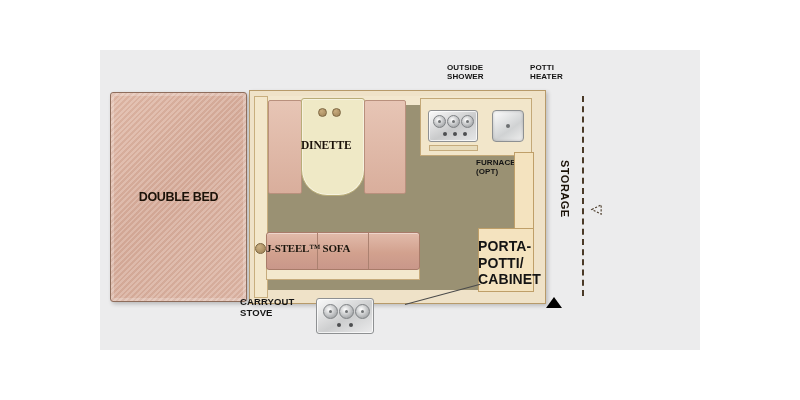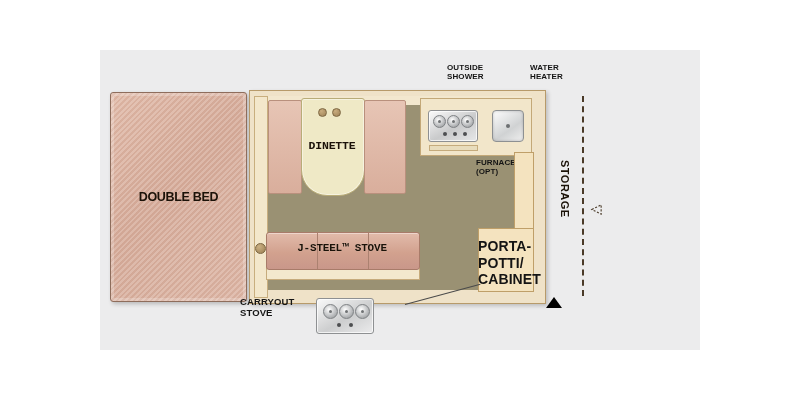--- a/index.html
+++ b/index.html
@@ -18,24 +18,23 @@
     position:absolute;left:100px;top:50px;width:600px;height:300px;
     background:#ececed;
   }
 
   
   .abs{position:absolute;}
   .lbl{
     position:absolute;
     color:#1b1208;
     font-weight:bold;
-    text-align:center;
     line-height:1.02;
     letter-spacing:-0.2px;
-    font-family:Liberation Mono, monospace;
+    font-family:Liberation Serif, serif;
     white-space:pre-line;
     text-shadow:0 0 1px rgba(255,255,255,.35);
   }
   .callout{
     position:absolute;
     color:#141414;
     font-weight:bold;
     font-size:8px;
     line-height:1.18;
     text-align:left;
@@ -221,21 +220,21 @@
   <div class="knob" style="left:332px;top:108px;"></div>
   <div class="lbl" style="left:301px;top:140px;width:62px;font-size:11.5px;">DINETTE</div>
 
   <div class="dinette-seat" style="left:364px;top:100px;width:40px;height:92px;"></div>
 
   <div class="sofa-base" style="left:266px;top:262px;width:152px;height:16px;"></div>
   <div class="sofa" style="left:266px;top:232px;width:152px;height:36px;">
     <div class="cush" style="left:50px;width:0;"></div>
     <div class="cush" style="left:101px;width:0;"></div>
   </div>
-  <div class="lbl" style="left:266px;top:243px;width:152px;font-size:11px;">J-STEEL™ STOVE</div>
+  <div class="lbl" style="left:266px;top:243px;width:152px;font-size:11px;">J-STEEL™ SOFA</div>
 
   <div class="counter" style="left:420px;top:98px;width:110px;height:56px;"></div>
 
   <div class="appliance" style="left:428px;top:110px;width:48px;height:30px;">
     <div class="burner" style="left:4px;top:4px;width:11px;height:11px;">
         <i></i>
       </div>
     <div class="burner" style="left:18px;top:4px;width:11px;height:11px;">
         <i></i>
       </div>
@@ -273,21 +272,21 @@
 
   <svg class="tri-slide" style="left:590px;top:203px;" viewBox="0 0 14 14">
     <polygon points="2,7 12,2 12,12" fill="none" stroke="#4a3a28" stroke-width="1.2" stroke-dasharray="2.2,1.8"></polygon>
   </svg>
 
   <div class="tri-door" style="left:546px;top:297px;"></div>
 
   <div class="callout" style="left:447px;top:63px;width:62px;">OUTSIDE
 SHOWER</div>
 
-  <div class="callout" style="left:530px;top:63px;width:56px;">WATER
+  <div class="callout" style="left:530px;top:63px;width:56px;">POTTI
 HEATER</div>
 
   <div class="callout" style="left:240px;top:296px;width:66px;font-size:9.5px;">CARRYOUT
 STOVE</div>
 
   <div class="co-stove" style="left:316px;top:298px;width:56px;height:34px;">
     <div class="burner" style="left:6px;top:5px;width:13px;height:13px;">
         <i></i>
       </div>
     <div class="burner" style="left:22px;top:5px;width:13px;height:13px;">

